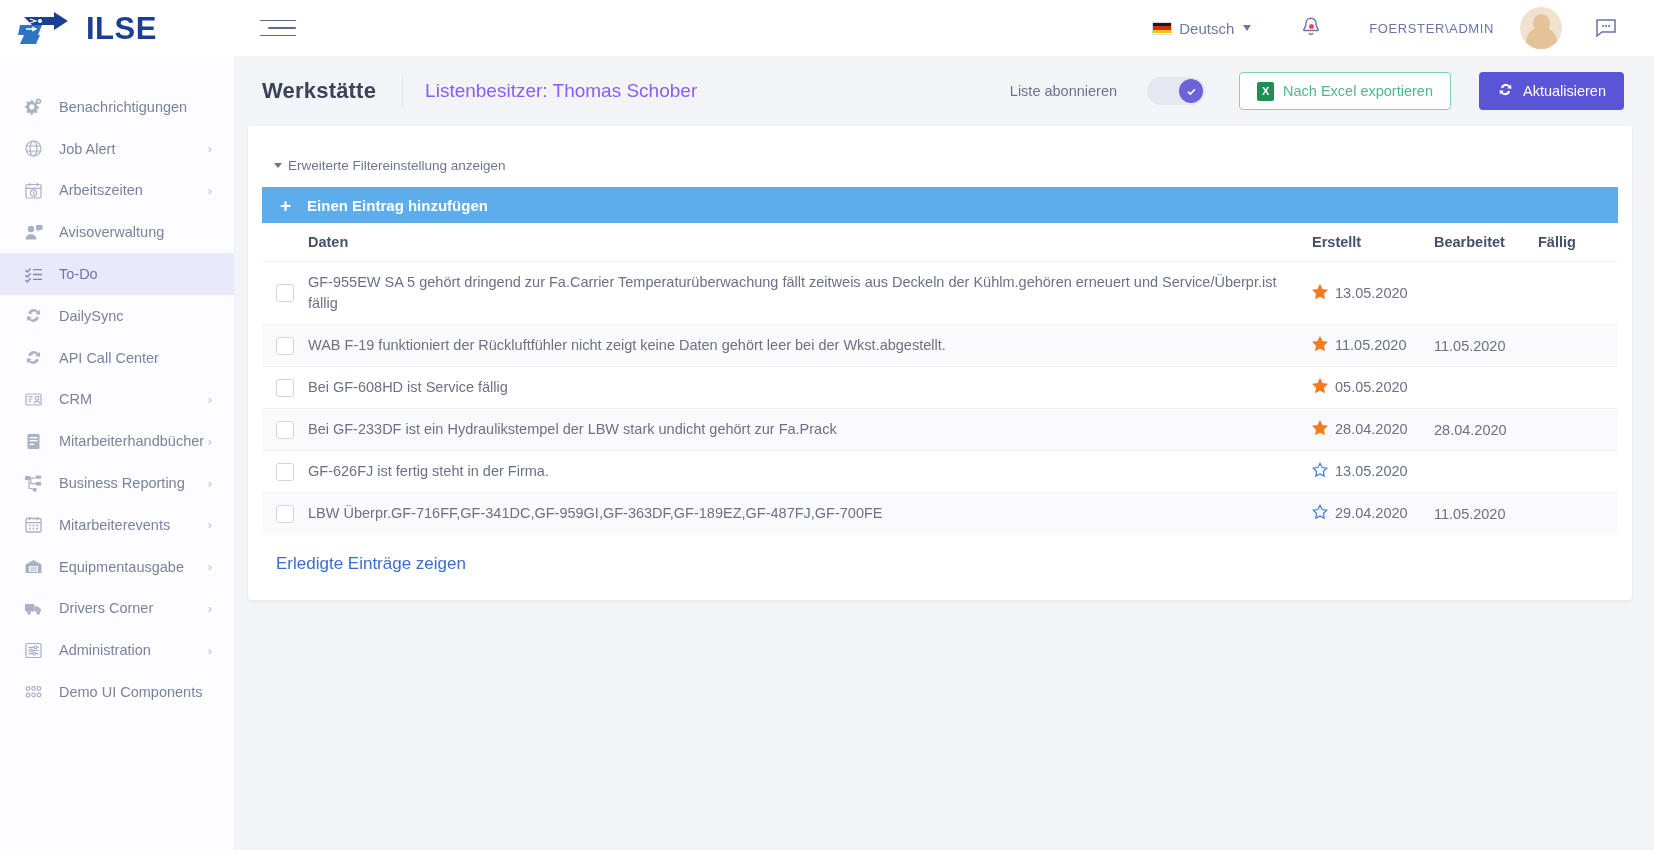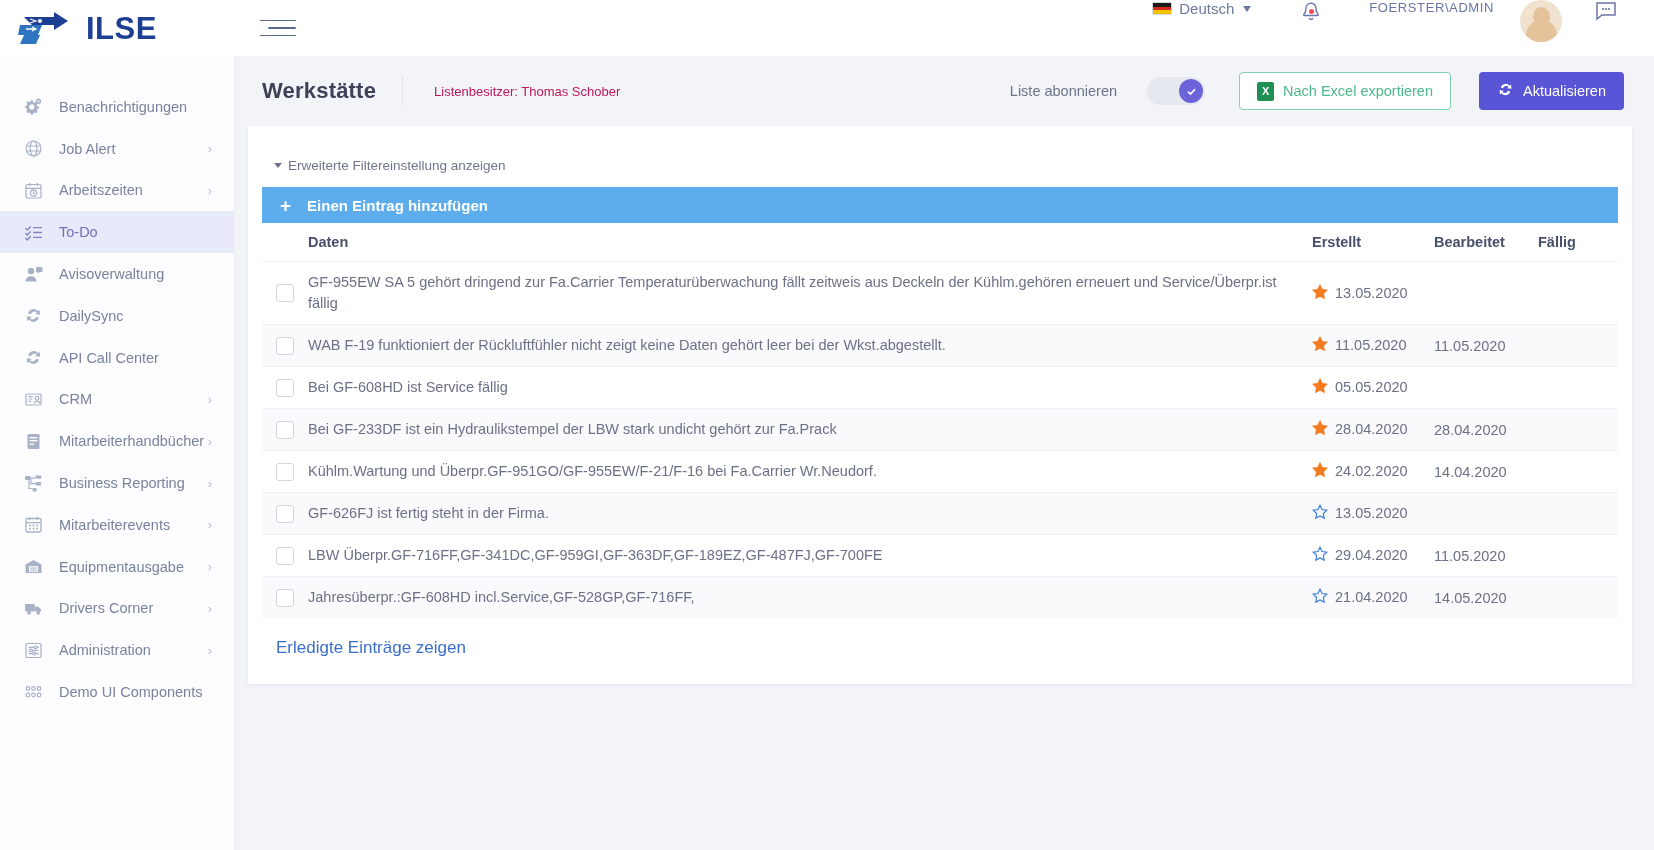--- a/index.html
+++ b/index.html
@@ -30,21 +30,21 @@
     margin-left: 26px; width: 38px; height: 30px; display: flex;
     flex-direction: column; justify-content: center; gap: 6px; cursor: pointer;
     flex: none;
   }
   .hamburger span { display: block; height: 1.5px; background: #5b6b8c; border-radius: 1px; }
   .hamburger span:nth-child(1) { width: 36px; }
   .hamburger span:nth-child(2) { width: 28px; margin-left: 8px; }
   .hamburger span:nth-child(3) { width: 36px; }
 
   .topbar-right {
-    margin-left: auto; display: flex; align-items: flex-start;
+    margin-left: auto; display: flex; align-items: center;
     gap: 10px; padding-right: 22px; height: 56px;
   }
   .lang-select {
     display: flex; align-items: center; gap: 7px; cursor: pointer;
     font-size: 15px; color: #6b7a99; padding: 0 18px;
   }
   .flag { width: 20px; height: 13px; border-radius: 1px; overflow: hidden;
           display: flex; flex-direction: column; border: 1px solid #d5d9e2; }
   .flag i { display: block; height: 33.33%; width: 100%; }
   .flag i:nth-child(1) { background: #1a1a1a; }
@@ -101,21 +101,21 @@
   
   .main {
     position: absolute; top: 56px; left: 234px; width: 1420px; height: 794px;
     background: #f3f4f8;
   }
   .page-head {
     height: 70px; display: flex; align-items: center; padding: 0 30px 0 28px;
   }
   .page-title { font-size: 22px; color: #3c4257; font-weight: 600; letter-spacing: .2px; }
   .head-sep { width: 1px; height: 30px; background: #e0e2eb; margin: 0 22px 0 26px; }
-  .head-sub { font-size: 13px; color: #be185d; margin-left: 9px; }
+  .head-sub { font-size: 19px; color: #8b5cf6; }
 
   .head-actions { margin-left: auto; display: flex; align-items: center; gap: 16px; }
   .subscribe-label { font-size: 14.5px; color: #6c7489; margin-right: 14px; }
   .toggle {
     width: 58px; height: 28px; border-radius: 14px; background: #e6e8ef;
     position: relative; cursor: pointer; margin-right: 18px; flex: none;
   }
   .toggle .knob {
     position: absolute; right: 2px; top: 2px; width: 24px; height: 24px;
     border-radius: 50%; background: #6c63d8; display: flex;
@@ -296,41 +296,41 @@
             <rect x="2" y="3.5" width="15" height="13.5" rx="1.4"></rect>
             <path d="M2 7.4h15M5.6 2v3M13.4 2v3"></path>
             <circle cx="9.5" cy="12" r="3.1"></circle>
             <path d="M9.5 10.2v1.9l1.3.9"></path>
           </svg>
       </span>
       <span class="nav-label">Arbeitszeiten</span>
       <span class="nav-arrow">›</span>
     </div>
 
-    <div class="nav-item active">
-      <span class="nav-ico">
-        <svg width="19" height="19" viewBox="0 0 19 19" fill="none" stroke="currentColor" stroke-width="1.4">
-            <path d="M1.5 5.3l1.8 1.8 3.3-3.6M1.5 10.2l1.8 1.8L6.6 8.4M1.5 15.1l1.8 1.8 3.3-3.6"></path>
-            <path d="M9 4.6h9M9 9.5h9M9 14.4h9"></path>
-          </svg>
-      </span>
-      <span class="nav-label">To-Do</span>
-      <span class="nav-arrow"></span>
-    </div>
-
     <div class="nav-item">
       <span class="nav-ico">
         <svg width="19" height="19" viewBox="0 0 19 19" fill="currentColor">
             <circle cx="7" cy="6" r="3.2"></circle>
             <path d="M1.5 16.5c0-3.2 2.5-5.2 5.5-5.2s5.5 2 5.5 5.2z"></path>
             <rect x="12" y="2" width="6.5" height="5" rx="1"></rect>
             <path d="M13.6 7l.1 2 1.8-2z"></path>
           </svg>
       </span>
       <span class="nav-label">Avisoverwaltung</span>
+      <span class="nav-arrow"></span>
+    </div>
+
+    <div class="nav-item active">
+      <span class="nav-ico">
+        <svg width="19" height="19" viewBox="0 0 19 19" fill="none" stroke="currentColor" stroke-width="1.4">
+            <path d="M1.5 5.3l1.8 1.8 3.3-3.6M1.5 10.2l1.8 1.8L6.6 8.4M1.5 15.1l1.8 1.8 3.3-3.6"></path>
+            <path d="M9 4.6h9M9 9.5h9M9 14.4h9"></path>
+          </svg>
+      </span>
+      <span class="nav-label">To-Do</span>
       <span class="nav-arrow"></span>
     </div>
 
     <div class="nav-item">
       <span class="nav-ico">
         <svg width="19" height="19" viewBox="0 0 19 19" fill="currentColor">
             <path d="M4.2 7.4A5.6 5.6 0 0 1 14 5.2l1.6-1.4.6 5-4.9-.8 1.7-1.4a3.9 3.9 0 0 0-6.3 1.6zM14.8 11.6A5.6 5.6 0 0 1 5 13.8l-1.6 1.4-.6-5 4.9.8-1.7 1.4a3.9 3.9 0 0 0 6.3-1.6z"></path>
           </svg>
       </span>
       <span class="nav-label">DailySync</span>
@@ -567,58 +567,36 @@
             <td class="date-cell"><span class="star"><svg width="16" height="16" viewBox="0 0 20 20" fill="#f47b20" stroke="#f47b20" stroke-width="1.5">
                   <path d="M10 1.6l2.6 5.3 5.8.85-4.2 4.1 1 5.8L10 14.9l-5.2 2.75 1-5.8L1.6 7.75l5.8-.85z"></path>
                 </svg></span><span>28.04.2020</span></td>
             <td class="date-cell">28.04.2020</td>
             <td class="date-cell"></td>
           </tr>
           <tr>
             <td>
               <div class="chk"></div>
             </td>
-            <td class="cell-text">Kühlm.Wartung und Überpr.GF-951GO/GF-955EW/F-21/F-16 bei Fa.Carrier Wr.Neudorf.</td>
-            <td class="date-cell"><span class="star"><svg width="16" height="16" viewBox="0 0 20 20" fill="#f47b20" stroke="#f47b20" stroke-width="1.5">
-                  <path d="M10 1.6l2.6 5.3 5.8.85-4.2 4.1 1 5.8L10 14.9l-5.2 2.75 1-5.8L1.6 7.75l5.8-.85z"></path>
-                </svg></span><span>24.02.2020</span></td>
-            <td class="date-cell">14.04.2020</td>
-            <td class="date-cell"></td>
-          </tr>
-          <tr>
-            <td>
-              <div class="chk"></div>
-            </td>
             <td class="cell-text">GF-626FJ ist fertig steht in der Firma.</td>
             <td class="date-cell"><span class="star"><svg width="16" height="16" viewBox="0 0 20 20" fill="none" stroke="#3b7ddd" stroke-width="1.5">
                   <path d="M10 1.6l2.6 5.3 5.8.85-4.2 4.1 1 5.8L10 14.9l-5.2 2.75 1-5.8L1.6 7.75l5.8-.85z"></path>
                 </svg></span><span>13.05.2020</span></td>
             <td class="date-cell"></td>
             <td class="date-cell"></td>
           </tr>
           <tr>
             <td>
               <div class="chk"></div>
             </td>
             <td class="cell-text">LBW Überpr.GF-716FF,GF-341DC,GF-959GI,GF-363DF,GF-189EZ,GF-487FJ,GF-700FE</td>
             <td class="date-cell"><span class="star"><svg width="16" height="16" viewBox="0 0 20 20" fill="none" stroke="#3b7ddd" stroke-width="1.5">
                   <path d="M10 1.6l2.6 5.3 5.8.85-4.2 4.1 1 5.8L10 14.9l-5.2 2.75 1-5.8L1.6 7.75l5.8-.85z"></path>
                 </svg></span><span>29.04.2020</span></td>
             <td class="date-cell">11.05.2020</td>
             <td class="date-cell"></td>
           </tr>
-          <tr>
-            <td>
-              <div class="chk"></div>
-            </td>
-            <td class="cell-text">Jahresüberpr.:GF-608HD incl.Service,GF-528GP,GF-716FF,</td>
-            <td class="date-cell"><span class="star"><svg width="16" height="16" viewBox="0 0 20 20" fill="none" stroke="#3b7ddd" stroke-width="1.5">
-                  <path d="M10 1.6l2.6 5.3 5.8.85-4.2 4.1 1 5.8L10 14.9l-5.2 2.75 1-5.8L1.6 7.75l5.8-.85z"></path>
-                </svg></span><span>21.04.2020</span></td>
-            <td class="date-cell">14.05.2020</td>
-            <td class="date-cell"></td>
-          </tr>
         </tbody>
     </table>
 
     <div class="show-done">Erledigte Einträge zeigen</div>
   </section>
 </main>
 
 </body></html>

